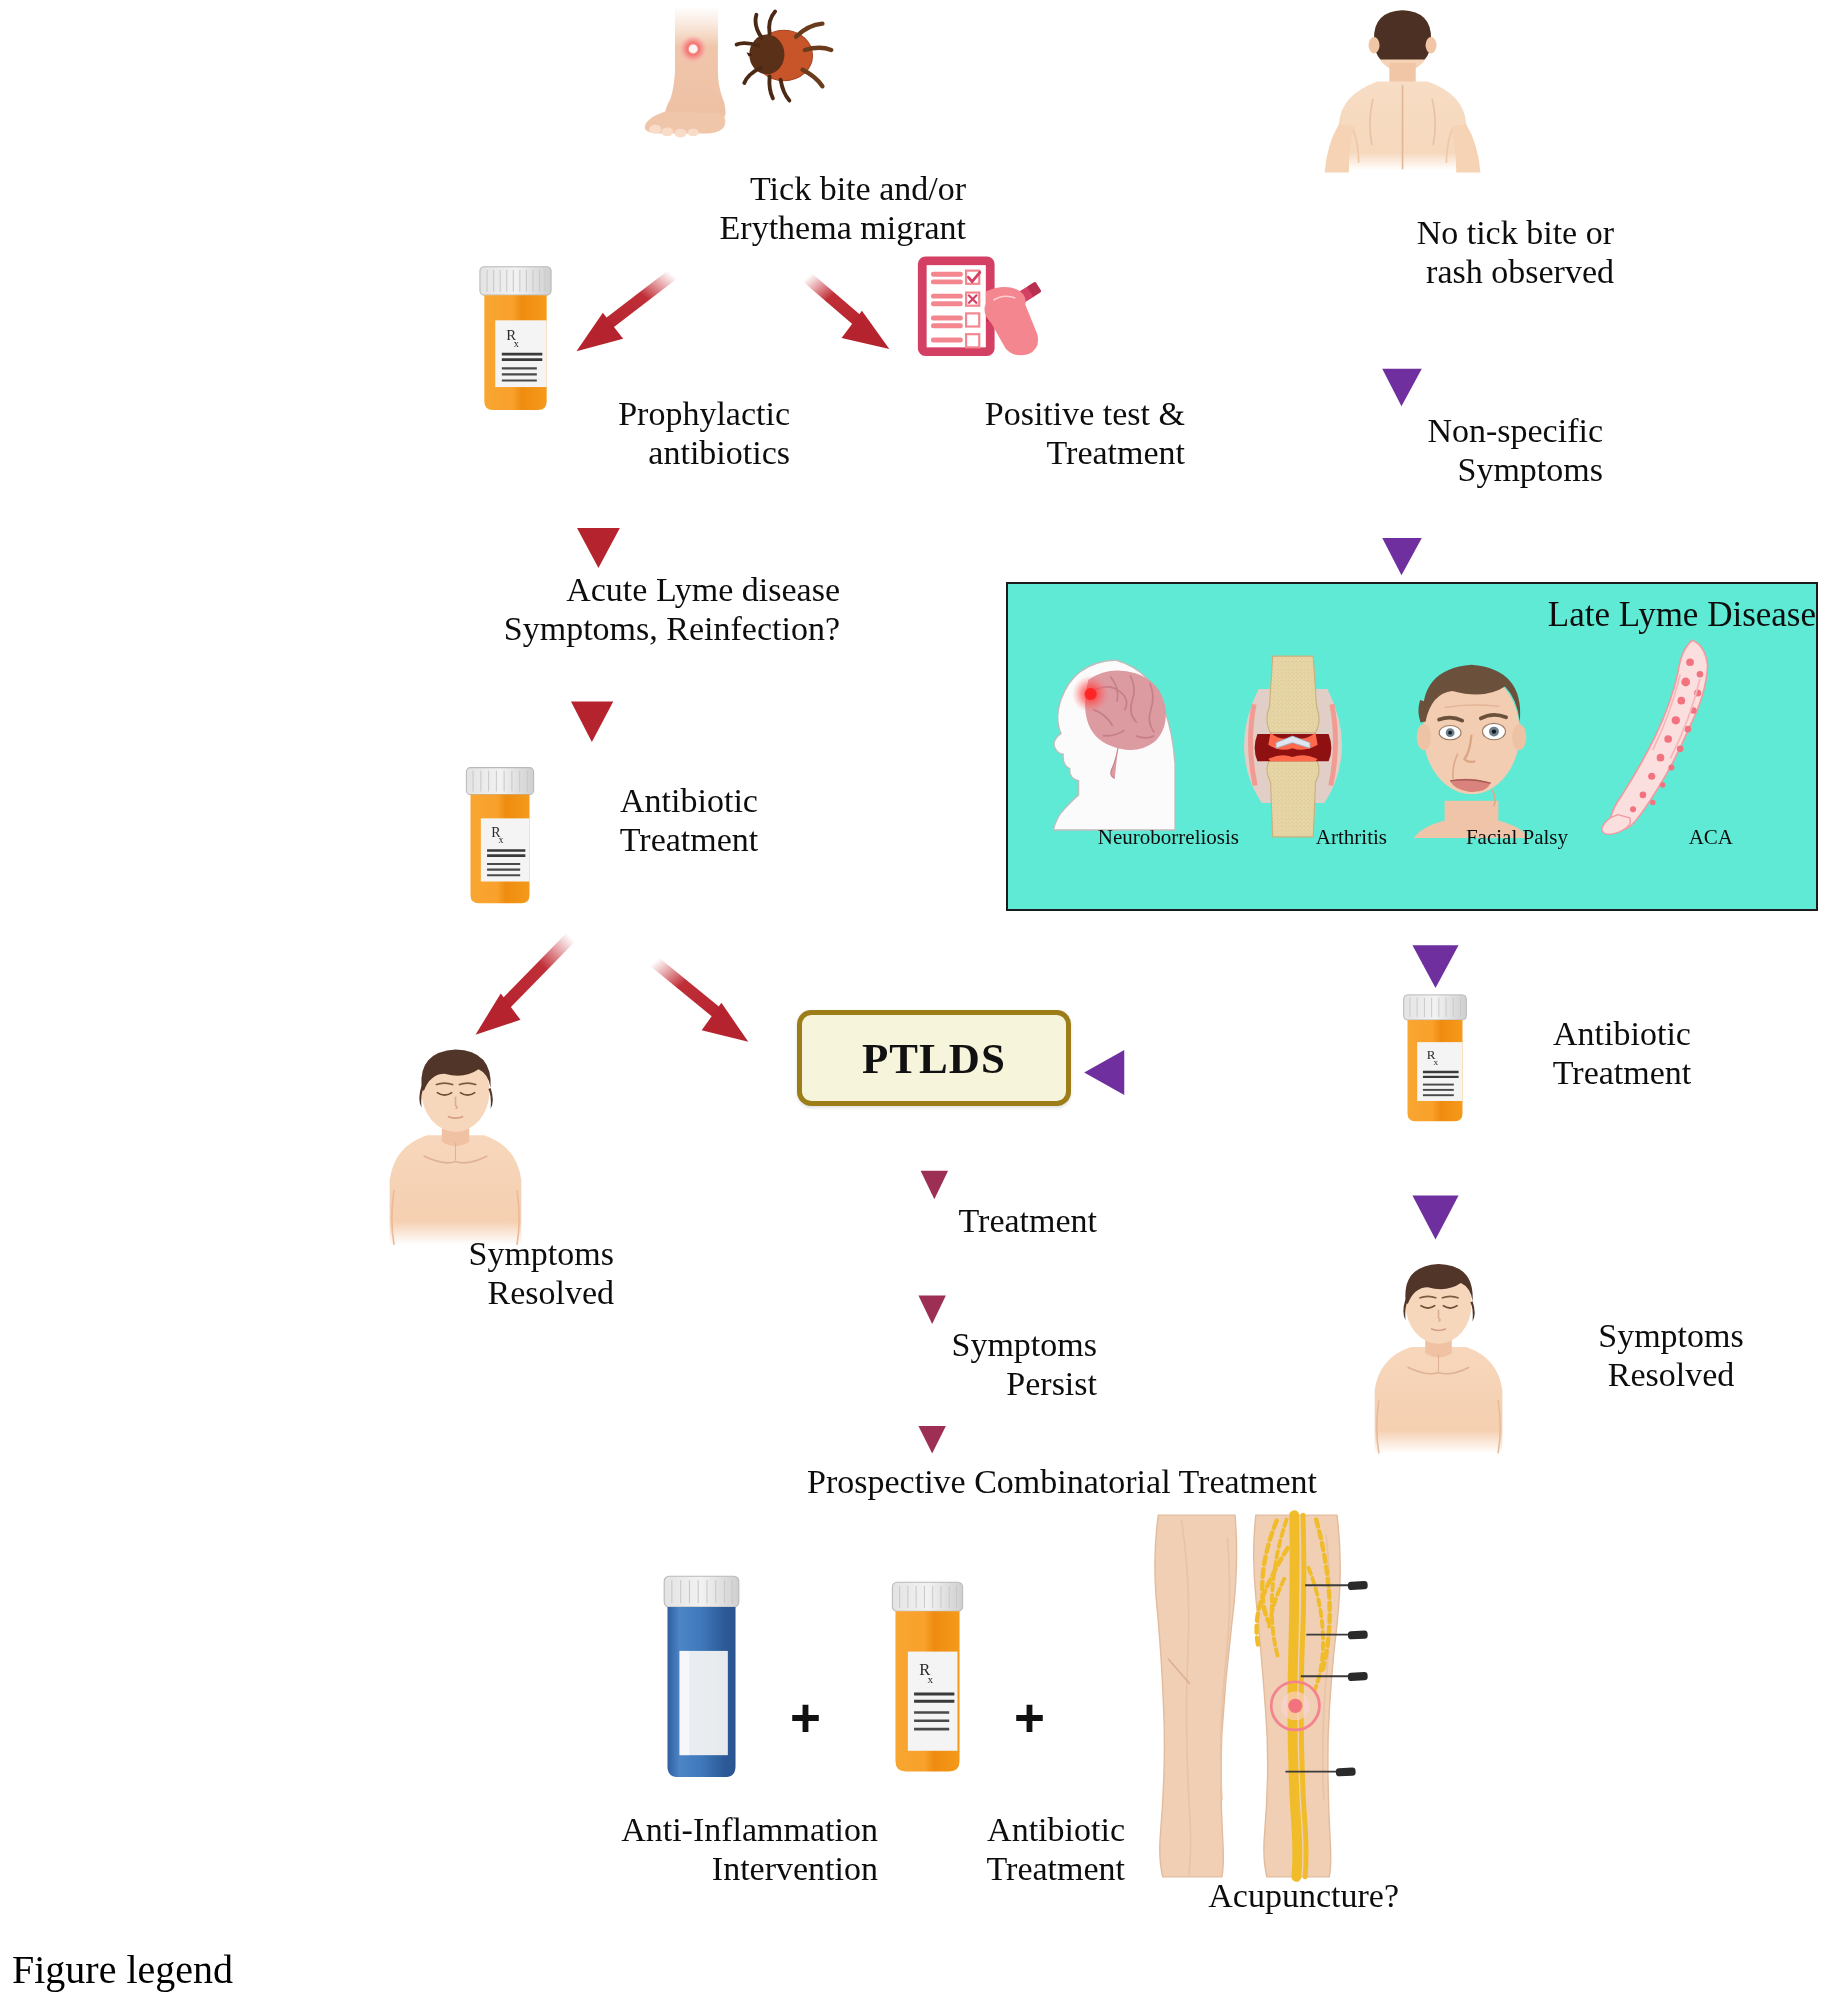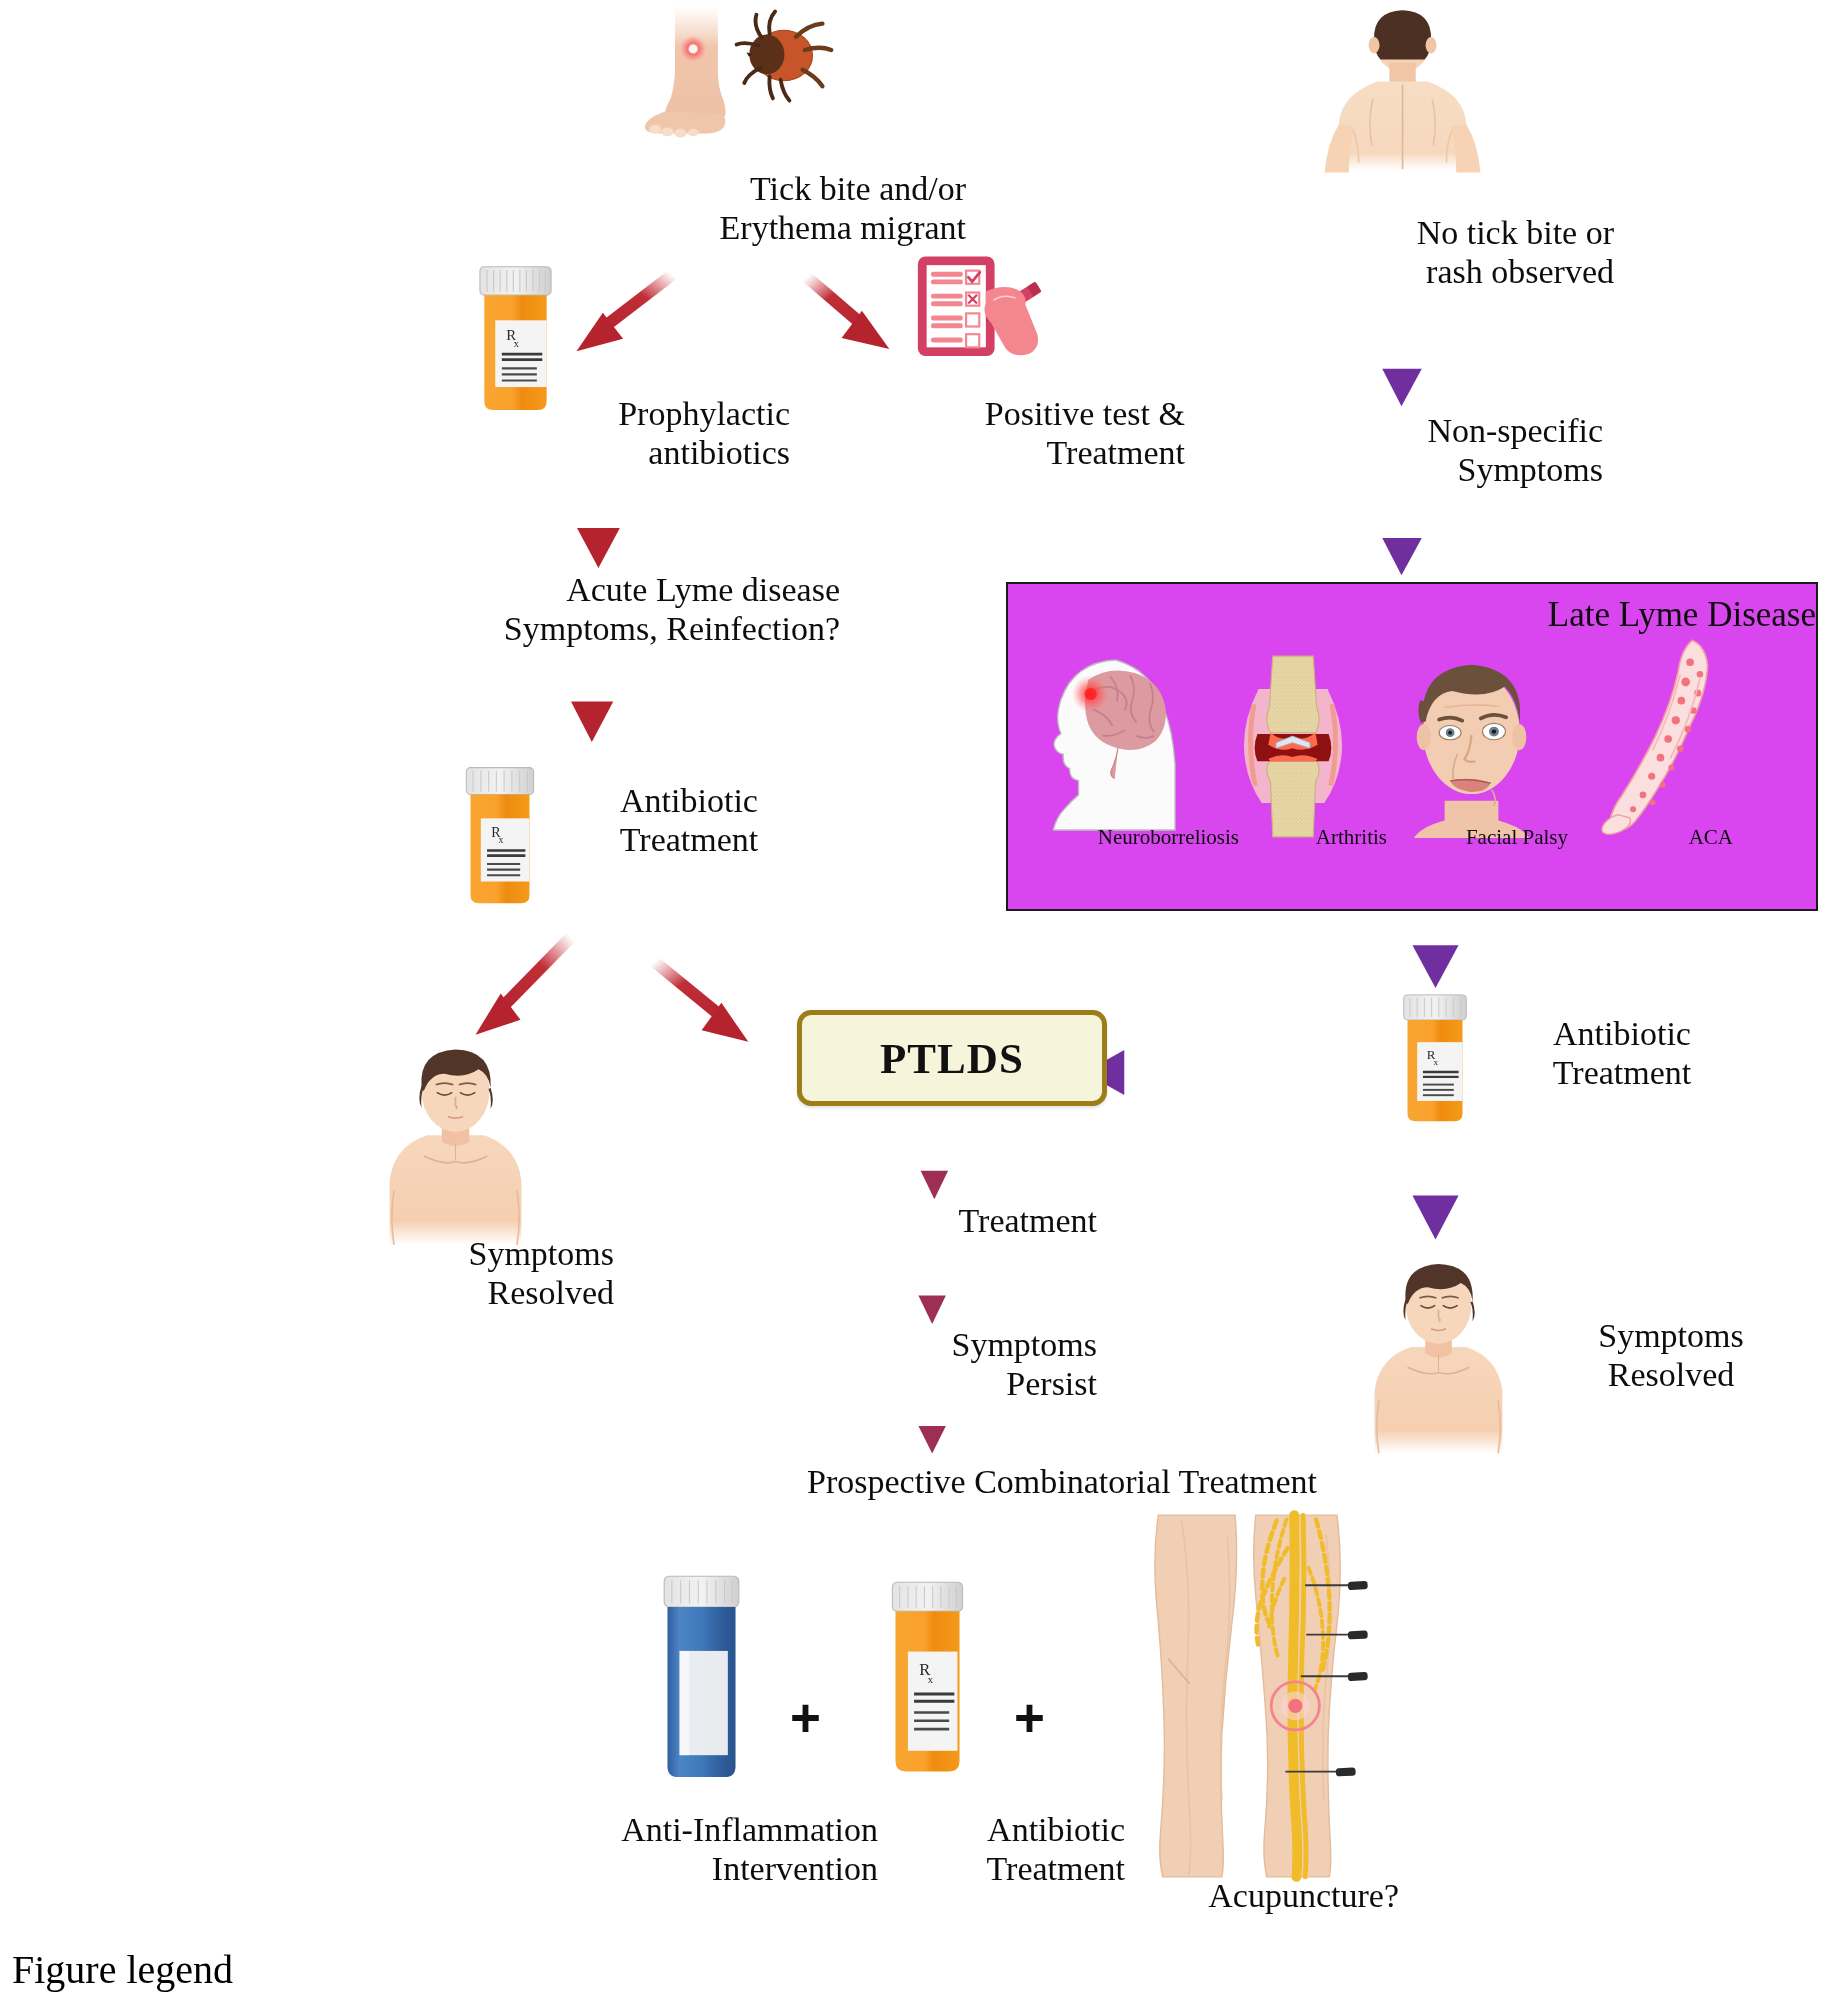--- a/index.html
+++ b/index.html
@@ -27,21 +27,21 @@
     border-radius: 14.3px;
     display: flex; align-items: center; justify-content: center;
     font-weight: bold;
     font-size: 43px;
     letter-spacing: 1.1px;
     color: #111;
     box-shadow: 0 1.6px 3.3px rgba(0,0,0,.12);
   }
   .lld-box {
     border: 2.7px solid #1b1b1b;
-    background: #d946ef;
+    background: #5eead4;
   }
   .plus { font-size: 53px; font-weight: bold; color: #111; font-family: "Liberation Sans", sans-serif; line-height: 1; }
   .figlegend {
     font-weight: normal; font-size: 40px; color: #000;
     font-family: "Liberation Serif","DejaVu Serif", serif;
   }
 </style>
 </head>
 <body>
 
@@ -589,21 +589,21 @@
       <path d="M 112 206 Q 150 224 170 216 Q 192 224 228 206" stroke="#e0b295" stroke-width="3" fill="none"></path>
       <path d="M 170 182 L 170 214" stroke="#e0b295" stroke-width="2" fill="none"></path>
       <path d="M 58 268 Q 50 320 58 368" stroke="#e8bb9c" stroke-width="3" fill="none"></path>
       <path d="M 282 268 Q 290 320 282 368" stroke="#e8bb9c" stroke-width="3" fill="none"></path>
     </svg>
   </div>
 
   <div class="abs lbl" style="left:1523px;top:1317px;width:296px;text-align:center;">Symptoms
 Resolved</div>
 
-  <div class="abs ptlds-box" style="left:797px;top:1010px;width:310px;height:96px;">PTLDS</div>
+  <div class="abs ptlds-box" style="left:797px;top:1010px;width:274px;height:96px;">PTLDS</div>
 
   <div class="abs lbl" style="left:768px;top:1202px;width:329px;">Treatment</div>
 
   <div class="abs lbl" style="left:768px;top:1326px;width:329px;">Symptoms
 Persist</div>
 
   <div class="abs lbl" style="left:549px;top:1463px;width:768px;">Prospective Combinatorial Treatment</div>
 
   <div class="abs" style="left:652px;top:1573px;width:99px;height:214px;">
     <svg viewBox="0 0 180 390" width="99" height="214">

